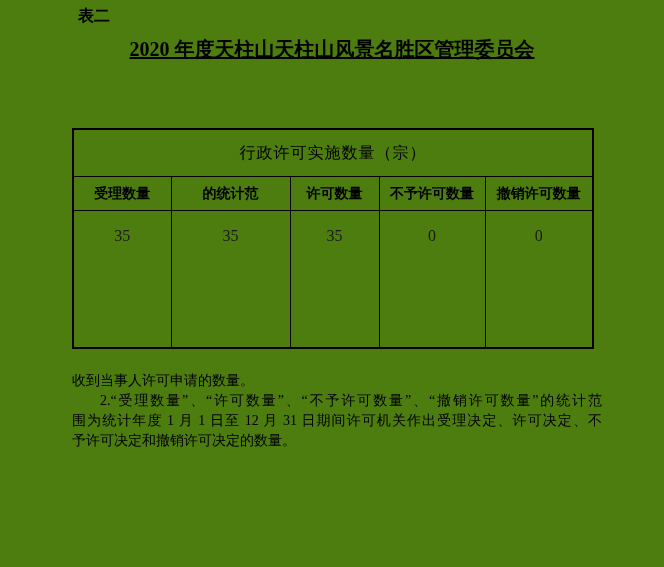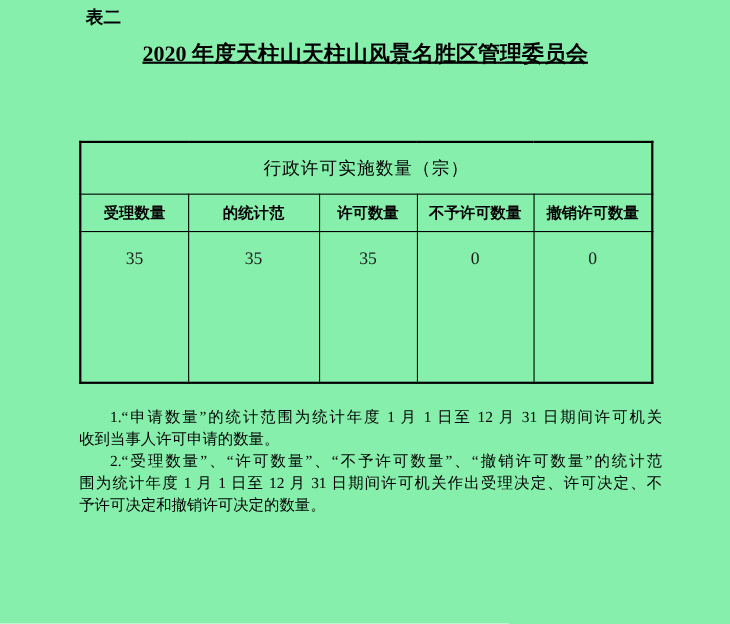--- a/index.html
+++ b/index.html
@@ -1,20 +1,20 @@
 <!DOCTYPE html>
 <html><head>
 <meta charset="utf-8">
 <style>
   html, body { margin: 0; padding: 0; background: #ffffff; }
   .page {
     position: relative;
     width: 664px;
     height: 567px;
-    background: #86efac;
+    background: #4d7c0f;
     color: #000000;
     font-family: "Liberation Serif", "DejaVu Serif", serif;
     overflow: hidden;
   }
   .table-label {
     position: absolute;
     left: 78px;
     top: 6px;
     font-size: 16px;
     font-weight: bold;
@@ -111,20 +111,19 @@
         <td>35</td>
         <td>35</td>
         <td>35</td>
         <td>0</td>
         <td>0</td>
       </tr>
     </tbody>
   </table>
 
   <div class="notes">
-    <div class="note-line indent jst">1.“申请数量”的统计范围为统计年度 1 月 1 日至 12 月 31 日期间许可机关</div>
     <div class="note-line">收到当事人许可申请的数量。</div>
     <div class="note-line indent jst">2.“受理数量”、“许可数量”、“不予许可数量”、“撤销许可数量”的统计范</div>
     <div class="note-line jst">围为统计年度 1 月 1 日至 12 月 31 日期间许可机关作出受理决定、许可决定、不</div>
     <div class="note-line">予许可决定和撤销许可决定的数量。</div>
   </div>
 
 </div>
 
 </body></html>

